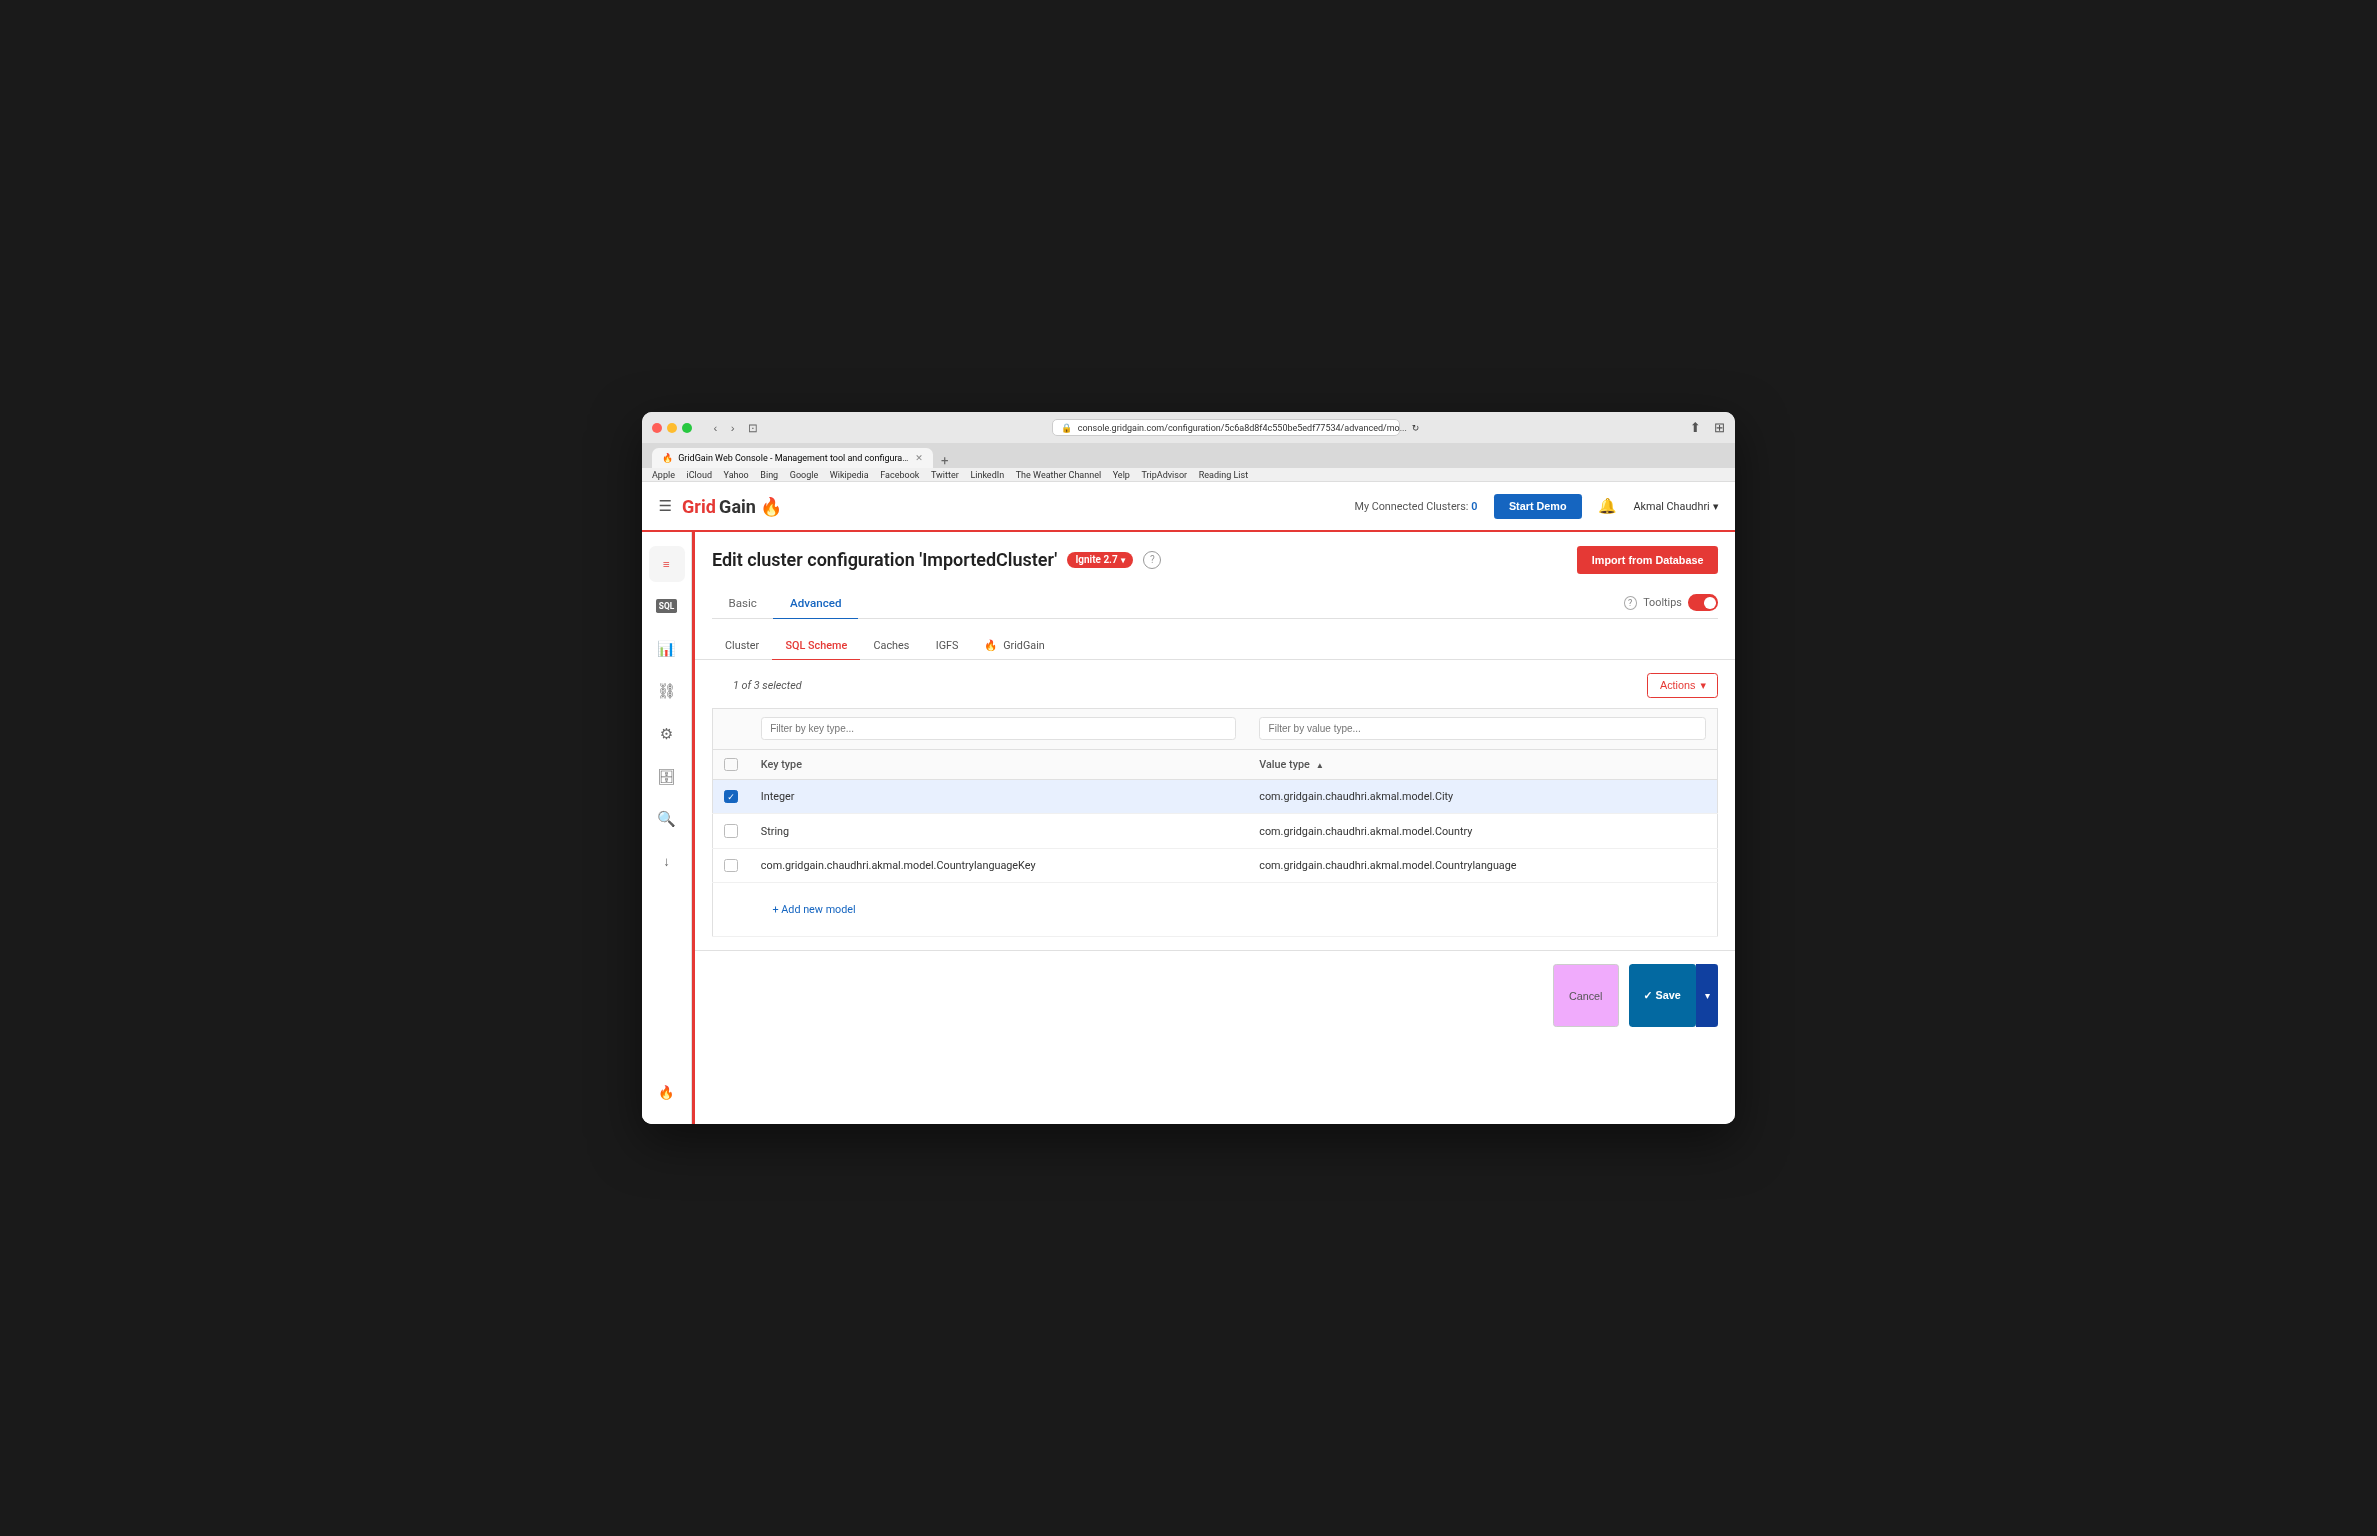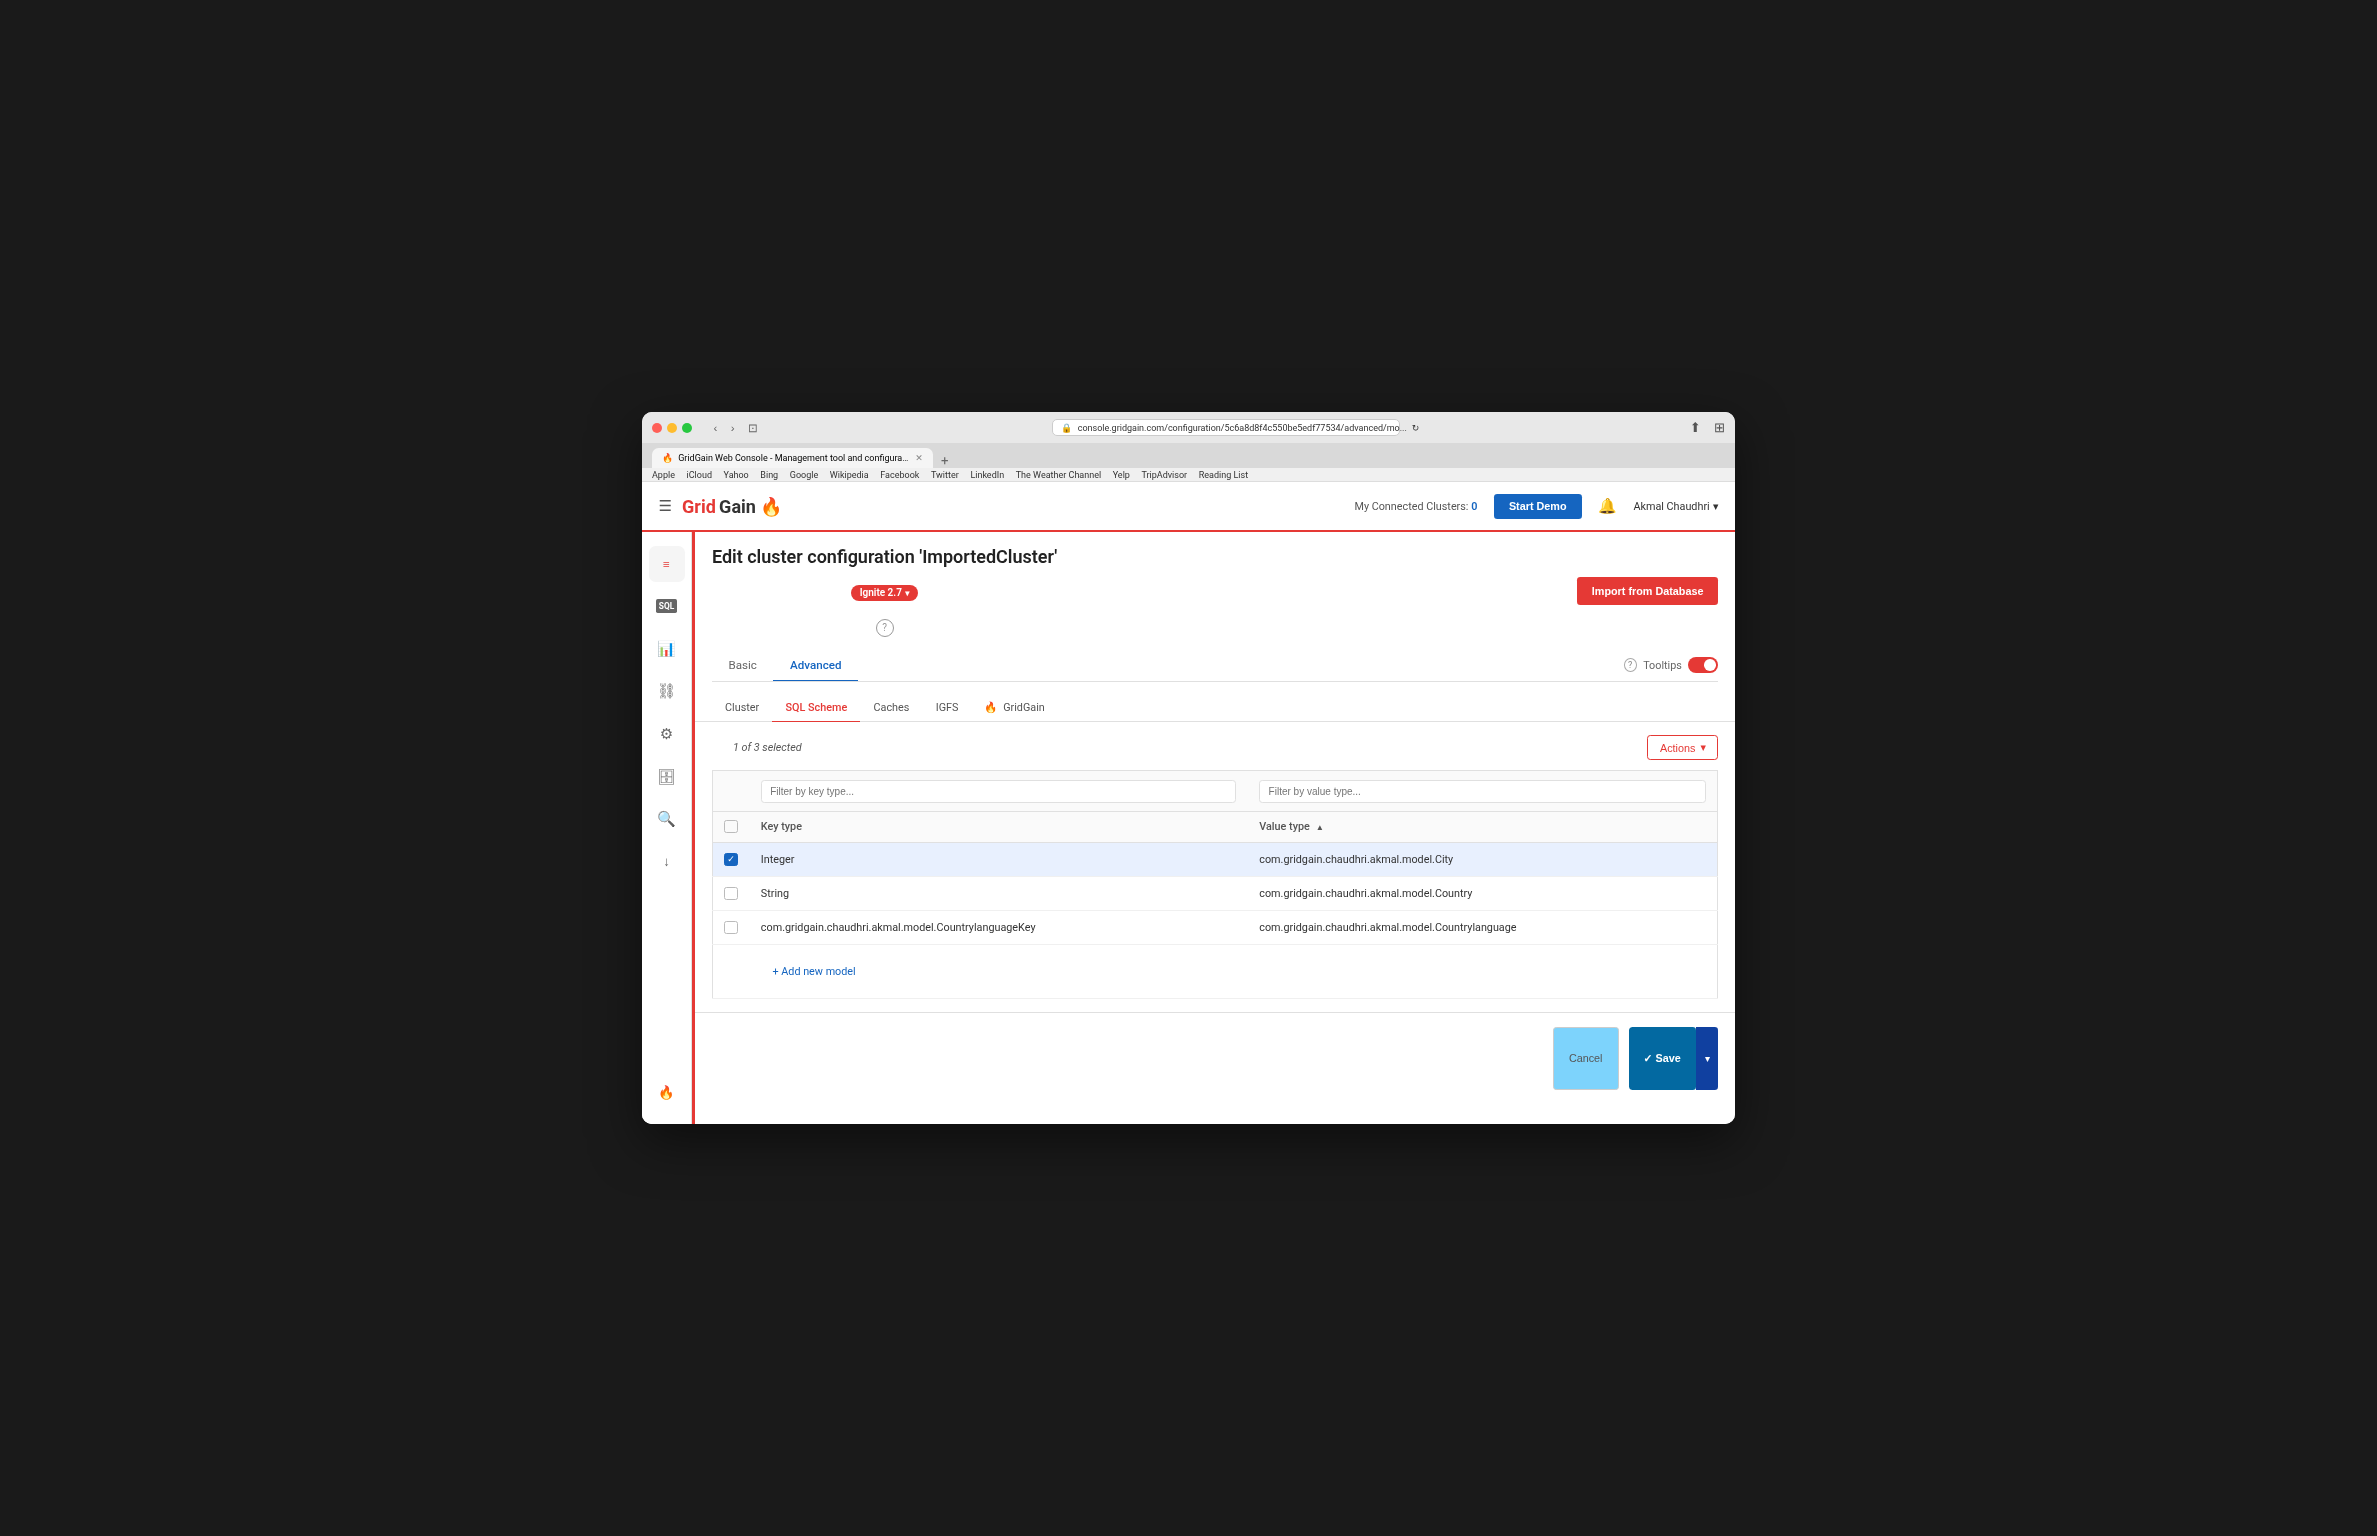--- a/index.html
+++ b/index.html
@@ -167,22 +167,21 @@
     .sidebar-item.active { background: #f5f5f5; color: #e53935; }
     .page-header {
       display: flex;
       align-items: center;
       justify-content: space-between;
       padding: 13.2px 16.6px;
     }
     .page-title-group {
       display: flex;
       align-items: center;
-      gap: 18px;
-      flex-direction: column;
+      gap: 10px;
     }
     .page-title {
       font-size: 18px;
       font-weight: 600;
       color: #222;
     }
     .ignite-badge {
       background: #e53935;
       color: white;
       border-radius: 10px;
@@ -379,21 +378,21 @@
     }
     
     .bottom-actions {
       display: flex;
       justify-content: flex-end;
       gap: 10px;
       padding: 13.2px 16.6px;
       border-top: 0.8px solid #e0e0e0;
     }
     .cancel-btn {
-      background: #7dd3fc;
+      background: #f0abfc;
       border: 0.8px solid #ccc;
       color: #555;
       border-radius: 3.3px;
       padding: 6.6px 15px;
       font-size: 10.8px;
       cursor: pointer;
     }
     .save-btn {
       background: #0369a1;
       color: white;

